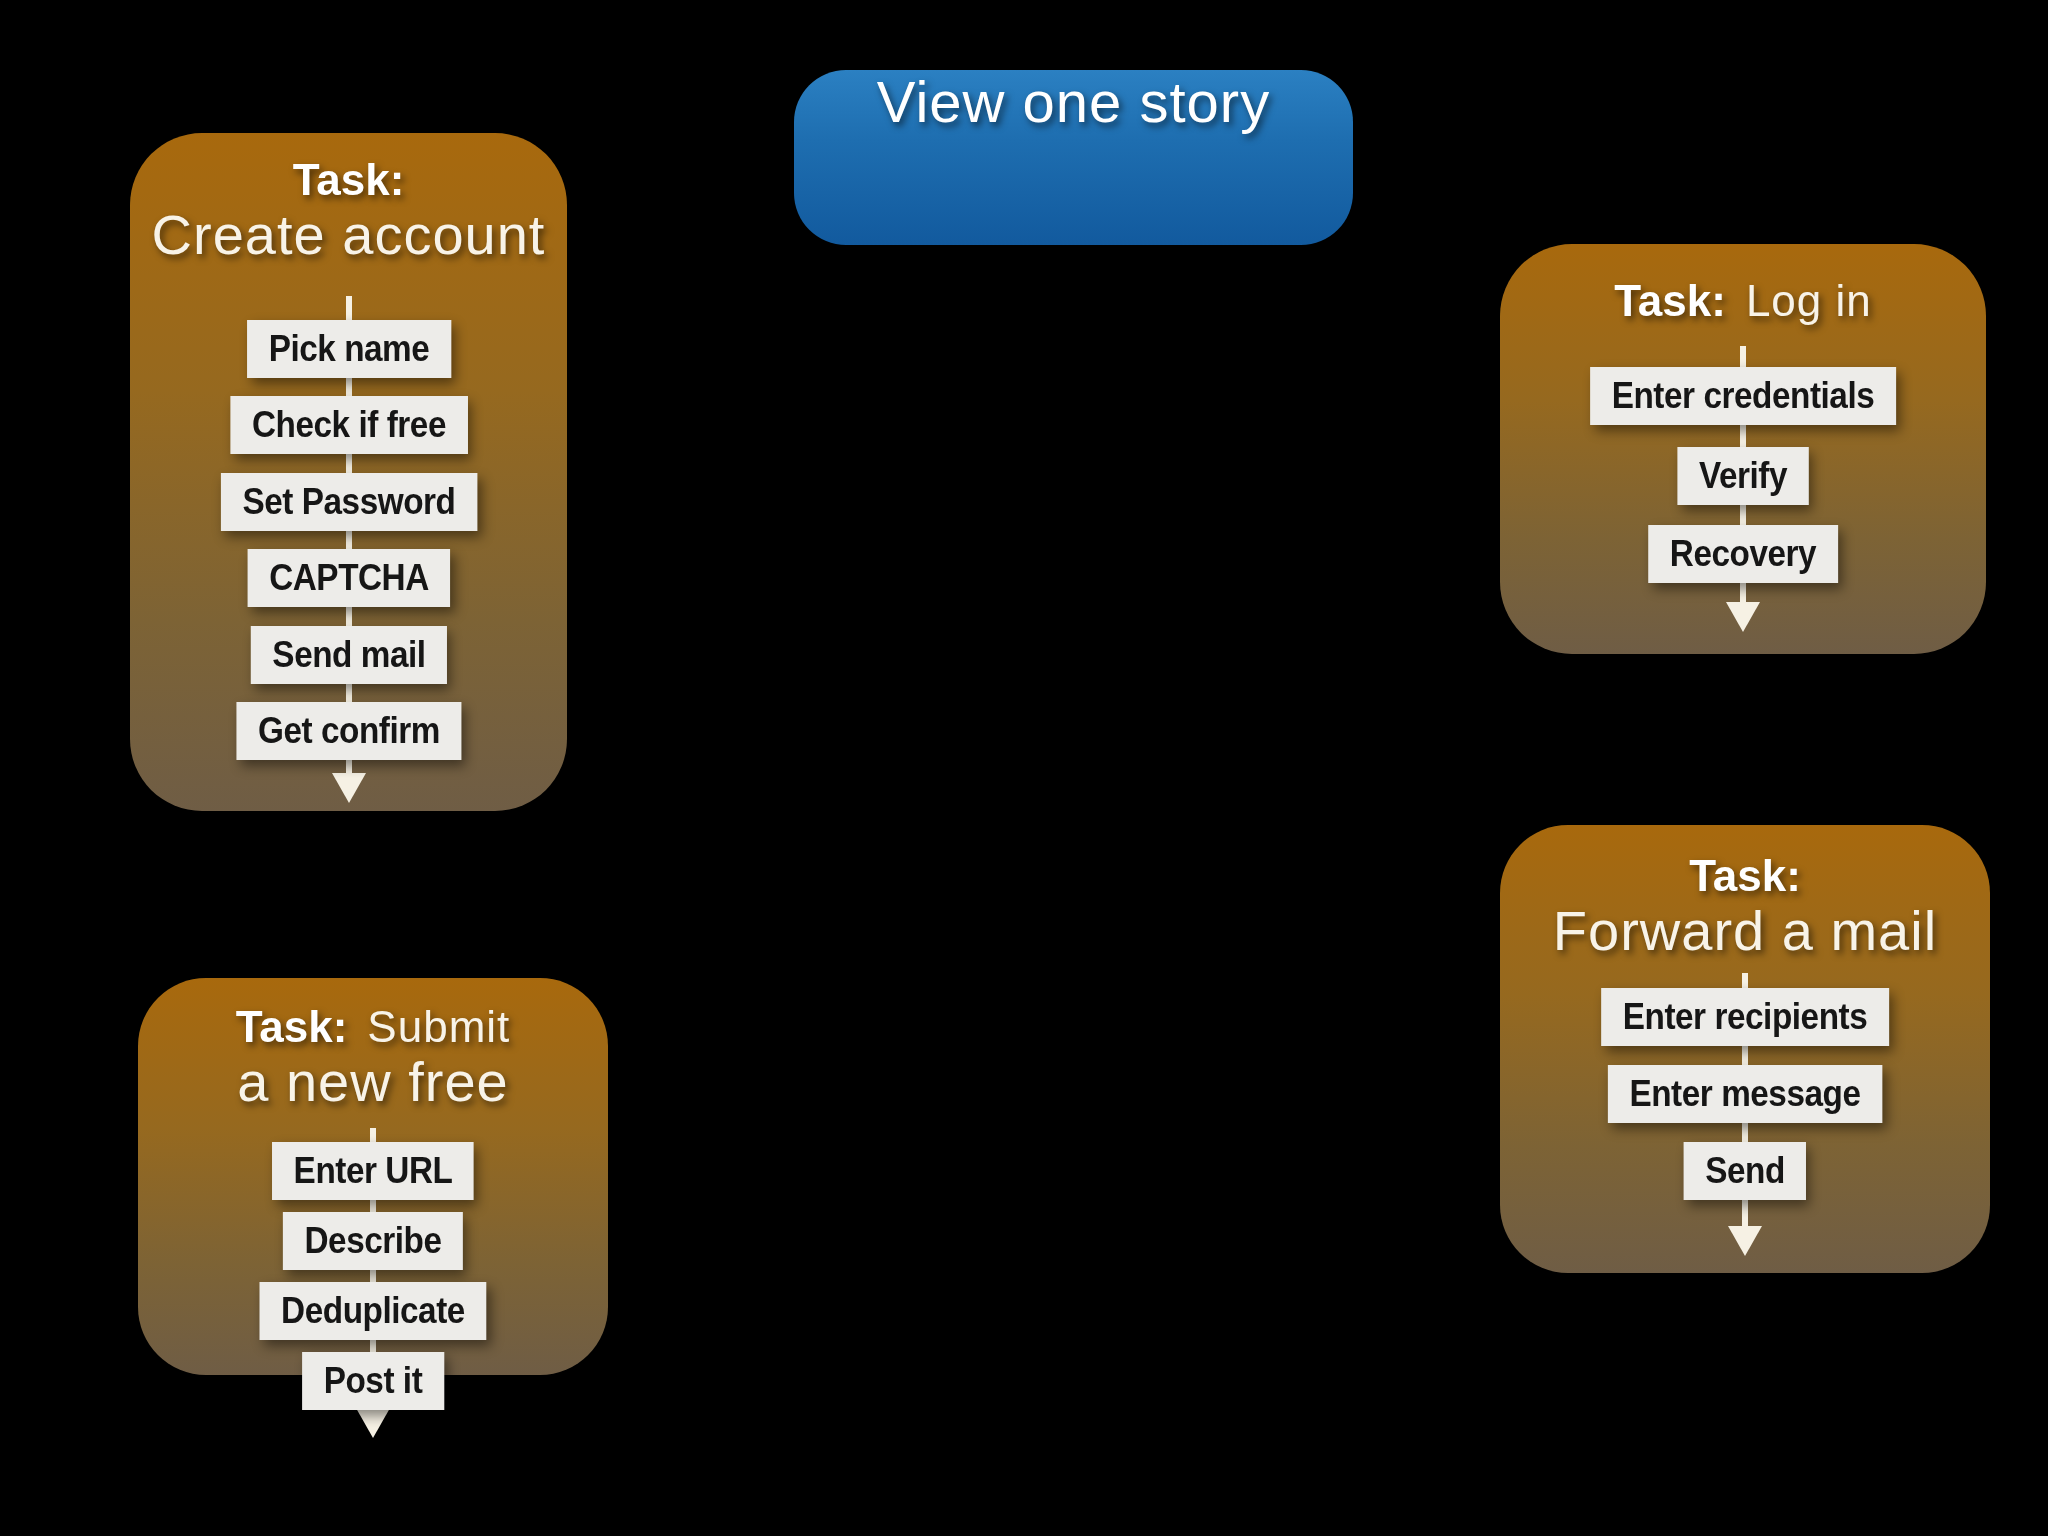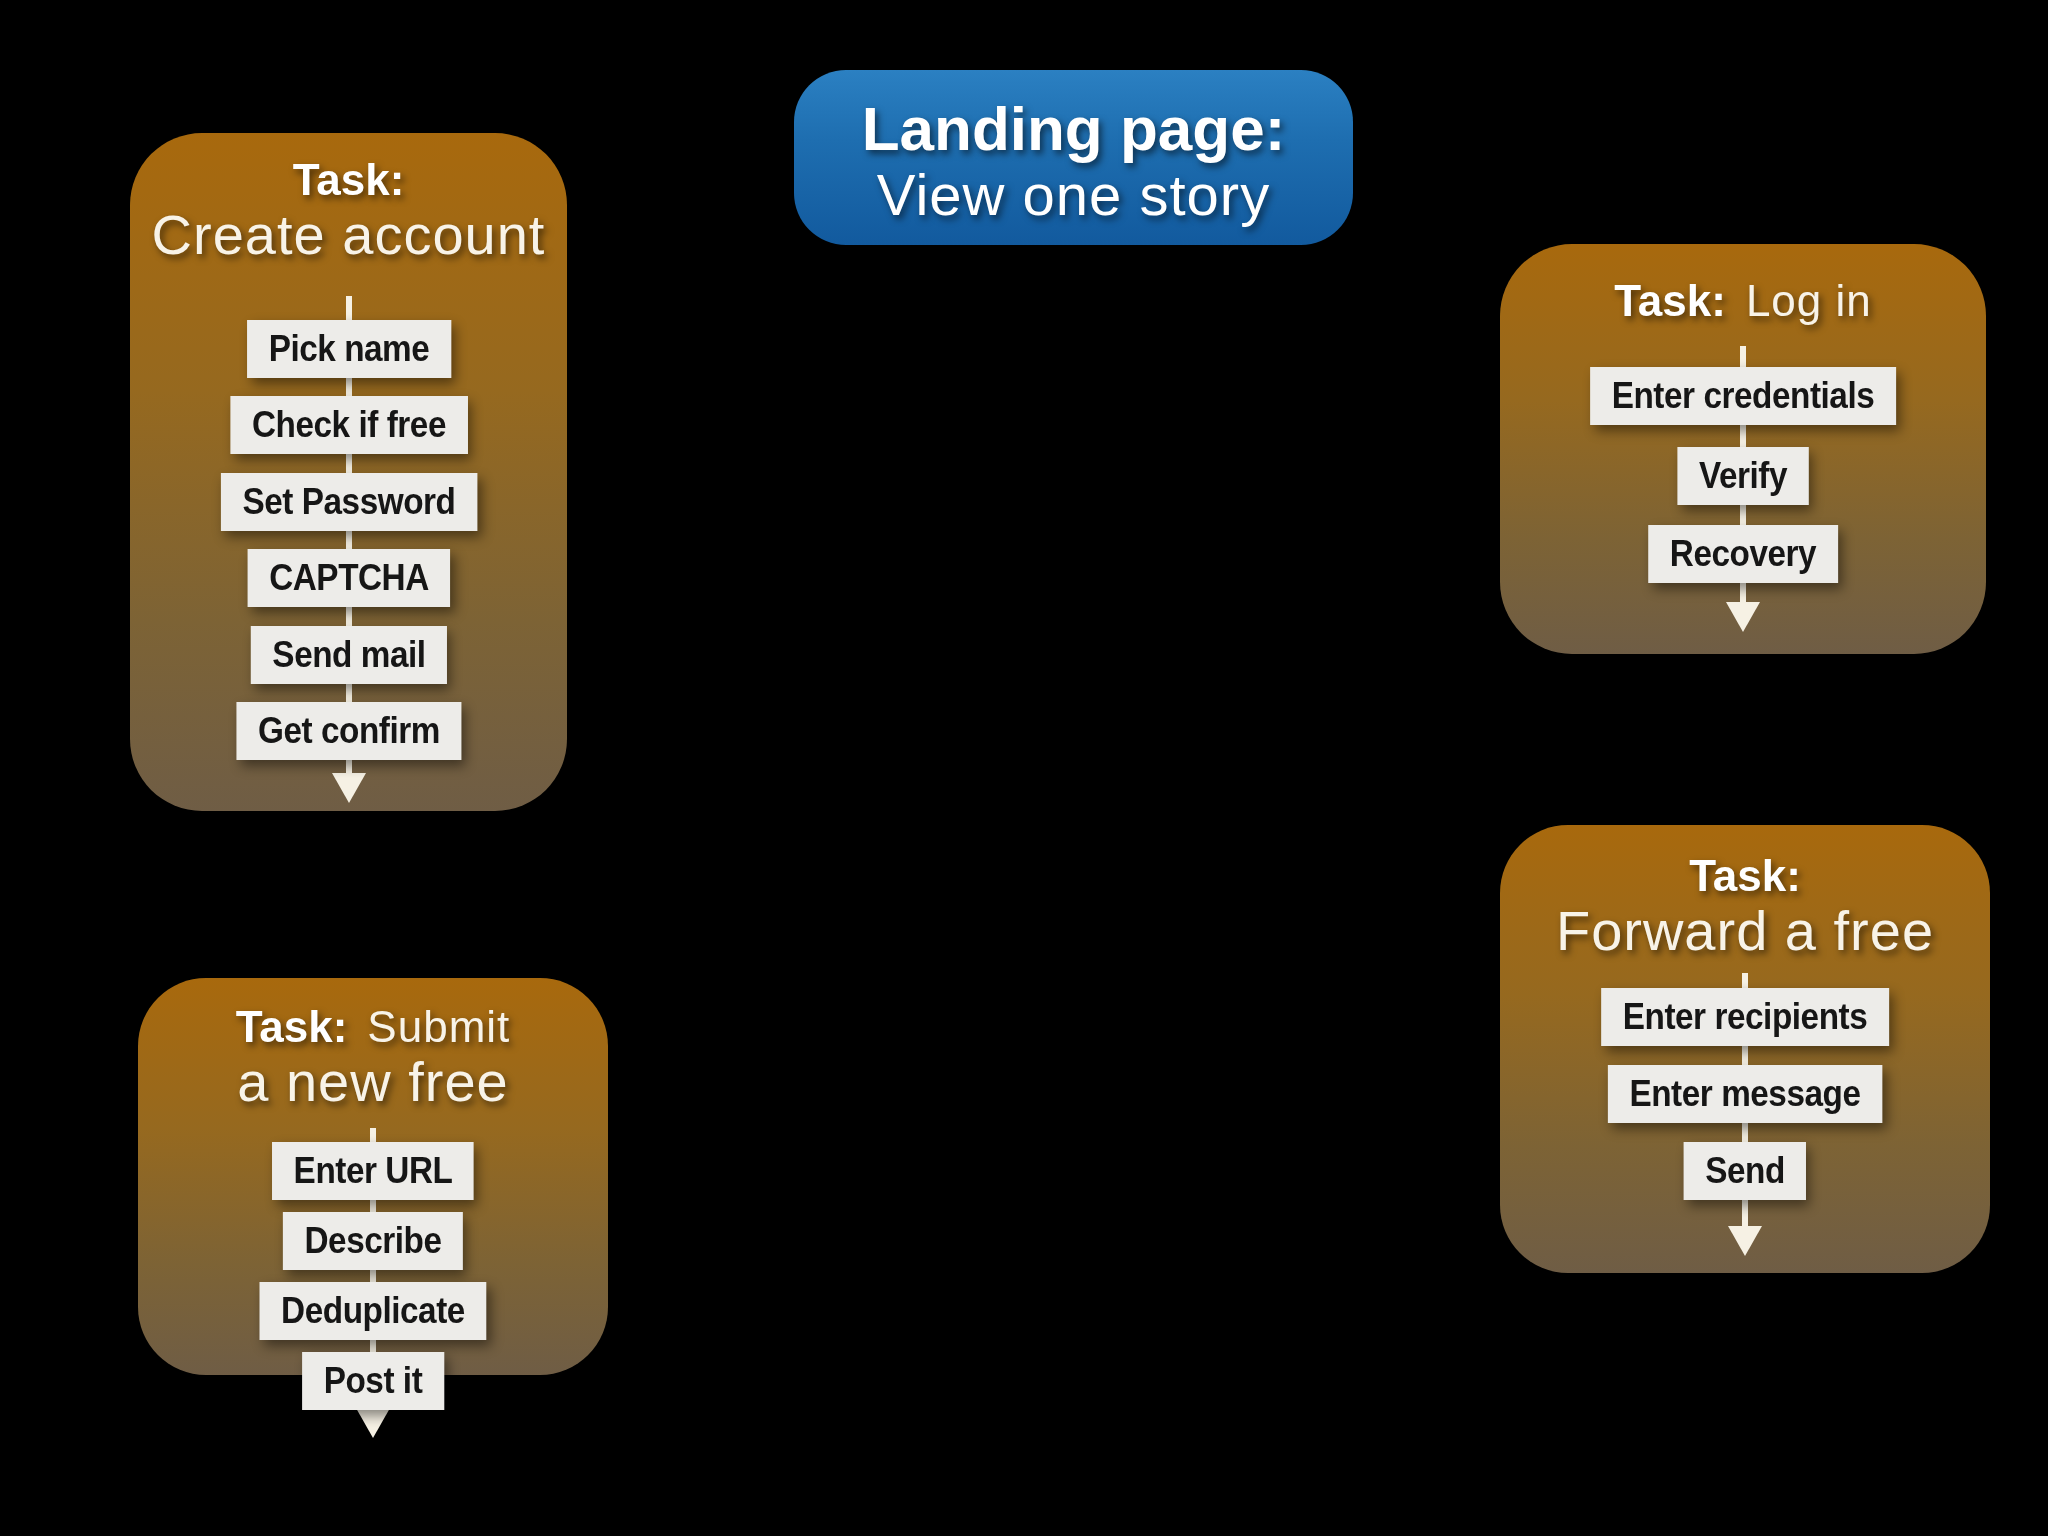--- a/index.html
+++ b/index.html
@@ -58,21 +58,20 @@
   
   #task-forward{left:1500px;top:825px;width:490px;height:448px;border-radius:68px;}
   #task-forward .n-title{margin-top:26px;}
 </style>
 </head>
 <body>
 
 <div class="canvas">
 
   <section class="node blue" id="landing">
-    <div class="n-title">Landing page:</div>
     <div class="n-sub">View one story</div>
   </section>
 
   <section class="node orange" id="task-create">
     <div class="n-title"><span class="bold">Task:</span><span class="light"></span></div>
     <div class="n-sub">Create account</div>
     <div class="flow-line" style="top:163px;height:478px;"></div>
     <div class="arrow" style="top:640px;"></div>
     <div class="step" style="top:187px;">Pick name</div>
     <div class="step" style="top:263px;">Check if free</div>
@@ -98,21 +97,21 @@
     <div class="flow-line" style="top:150px;height:282px;"></div>
     <div class="arrow" style="top:430px;"></div>
     <div class="step" style="top:164px;">Enter URL</div>
     <div class="step" style="top:234px;">Describe</div>
     <div class="step" style="top:304px;">Deduplicate</div>
     <div class="step" style="top:374px;">Post it</div>
   </section>
 
   <section class="node orange" id="task-forward">
     <div class="n-title"><span class="bold">Task:</span><span class="light"></span></div>
-    <div class="n-sub">Forward a free</div>
+    <div class="n-sub">Forward a mail</div>
     <div class="flow-line" style="top:148px;height:255px;"></div>
     <div class="arrow" style="top:401px;"></div>
     <div class="step" style="top:163px;">Enter recipients</div>
     <div class="step" style="top:240px;">Enter message</div>
     <div class="step" style="top:317px;">Send</div>
   </section>
 
 </div>
 
 </body></html>

